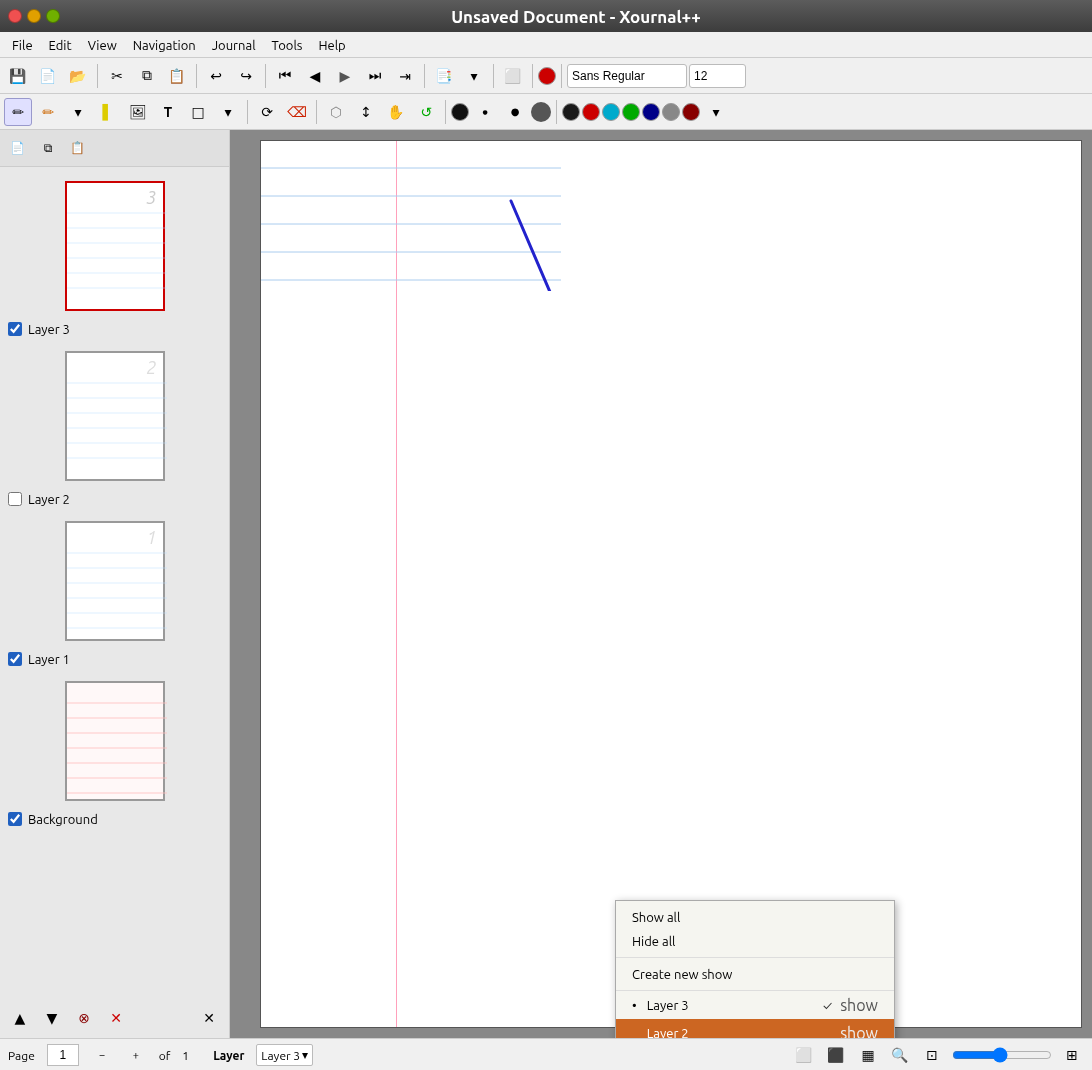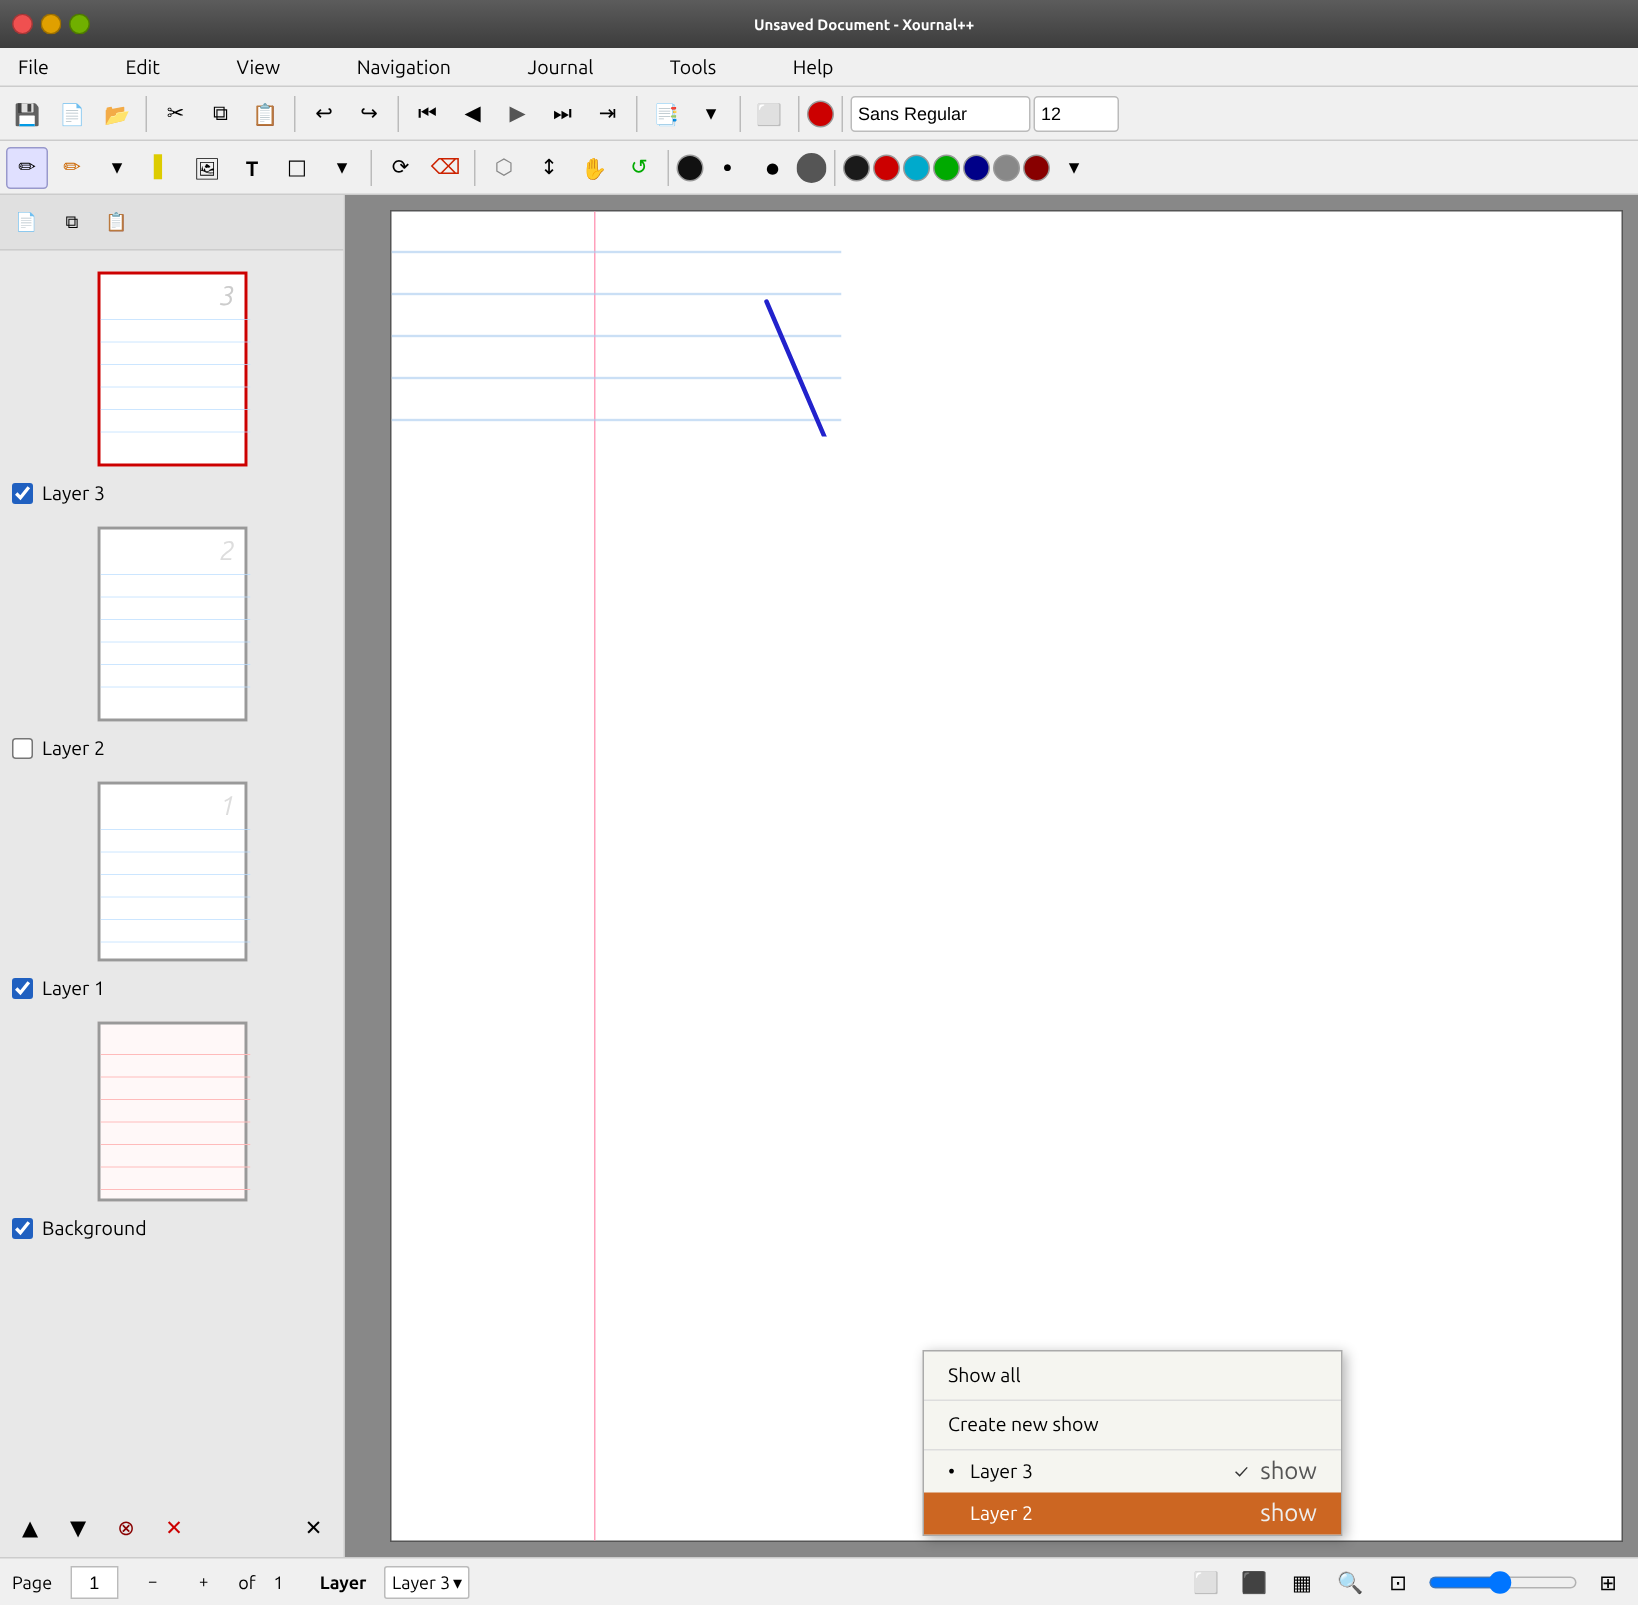--- a/index.html
+++ b/index.html
@@ -12,31 +12,30 @@
       display: flex;
       align-items: center;
       padding: 0 8px;
       gap: 8px;
     }
     .window-controls { display: flex; gap: 5px; align-items: center; }
     .wc-btn { width: 14px; height: 14px; border-radius: 50%; border: 1px solid rgba(0,0,0,0.3); cursor: pointer; }
     .wc-close { background: #f05050; }
     .wc-min { background: #e0a000; }
     .wc-max { background: #70b000; }
-    .title-text { color: #fff; font-size: 10px; font-weight: bold; flex: 1; text-align: center; }
+    .title-text { color: #fff; font-size: 17px; font-weight: bold; flex: 1; text-align: center; }
     
     
     .menubar {
       height: 26px;
       background: #f0f0f0;
       display: flex;
       align-items: center;
       padding: 0 4px;
       border-bottom: 1px solid #ccc;
-      gap: 35px;
     }
     .menu-item {
       padding: 2px 8px;
       font-size: 13px;
       cursor: pointer;
       border-radius: 2px;
     }
     
     
     .toolbar {
@@ -416,20 +415,23 @@
 
         <path d="M 600 60 C 720 20, 810 80, 800 160 C 820 200, 790 240, 720 260" stroke="#00cc00" stroke-width="4" fill="none" stroke-linecap="round" stroke-linejoin="round"></path>
         <path d="M 720 260 C 810 280, 840 350, 820 420 C 790 490, 700 520, 600 490" stroke="#00cc00" stroke-width="4" fill="none" stroke-linecap="round" stroke-linejoin="round"></path>
       </svg>
     </div>
 
     <div class="dropdown-menu">
       <div class="dropdown-section">
         <div class="dropdown-item">
           <span>Show all</span>
+        </div>
+        <div class="dropdown-item">
+          <span>Hide all</span>
         </div>
       </div>
       <div class="dropdown-section">
         <div class="dropdown-item">
           <span>Create new show</span>
         </div>
       </div>
       <div>
 
         <div class="dropdown-item">

